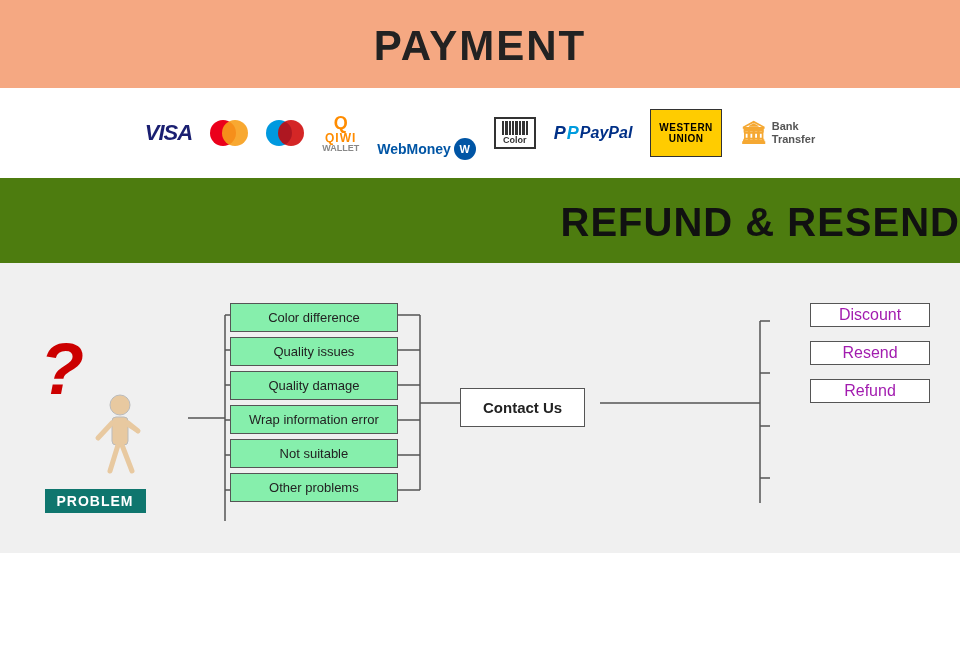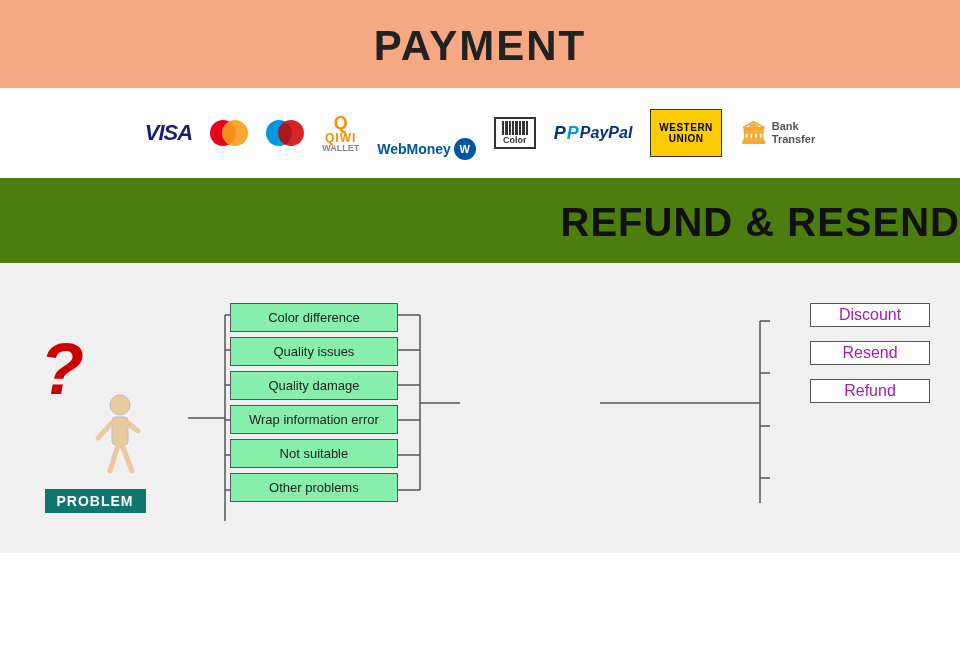--- a/index.html
+++ b/index.html
@@ -313,20 +313,21 @@
 
     <div class="problems-col">
       <div class="problem-item">Color difference</div>
       <div class="problem-item">Quality issues</div>
       <div class="problem-item">Quality damage</div>
       <div class="problem-item">Wrap information error</div>
       <div class="problem-item">Not suitable</div>
       <div class="problem-item">Other problems</div>
     </div>
 
+    <div class="contact-box">Contact Us</div>
 
     <div class="solutions-col">
       <div class="solution-item">Discount</div>
       <div class="solution-item">Resend</div>
       <div class="solution-item">Refund</div>
     </div>
 
   </div>
 </div>
 

